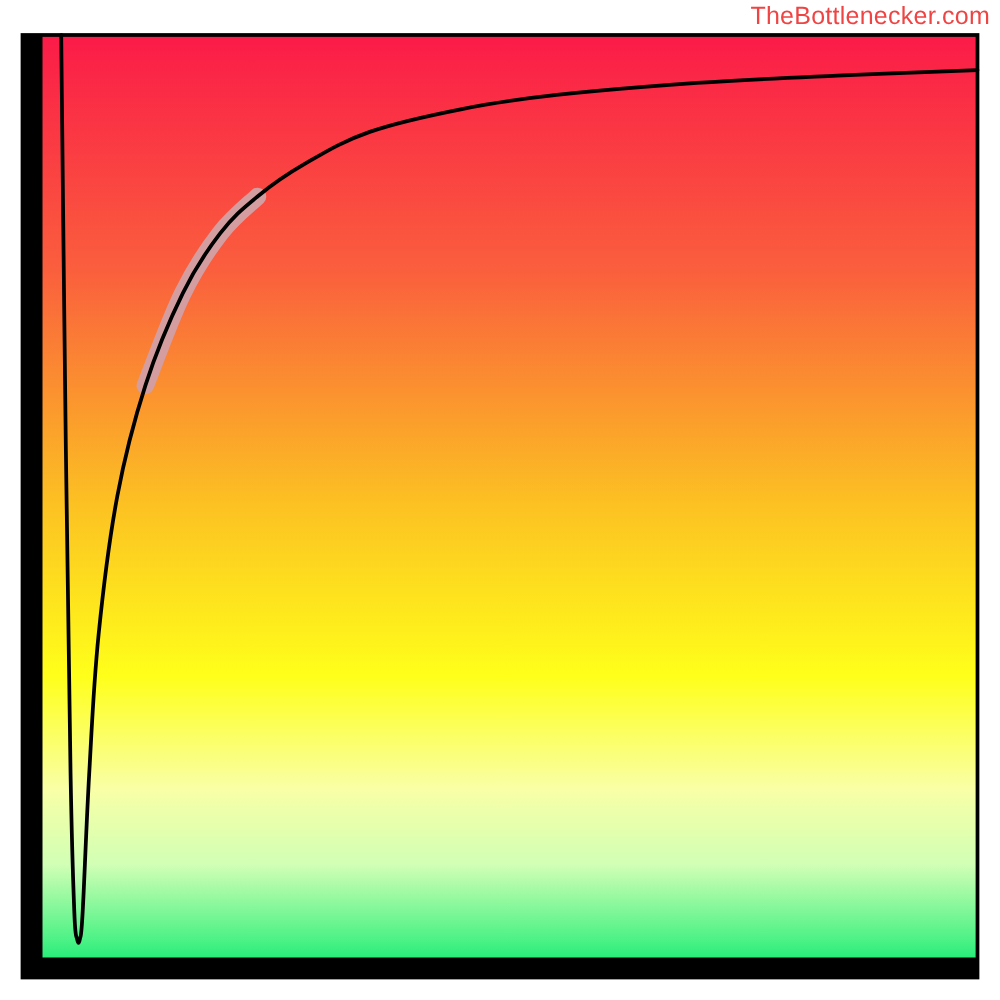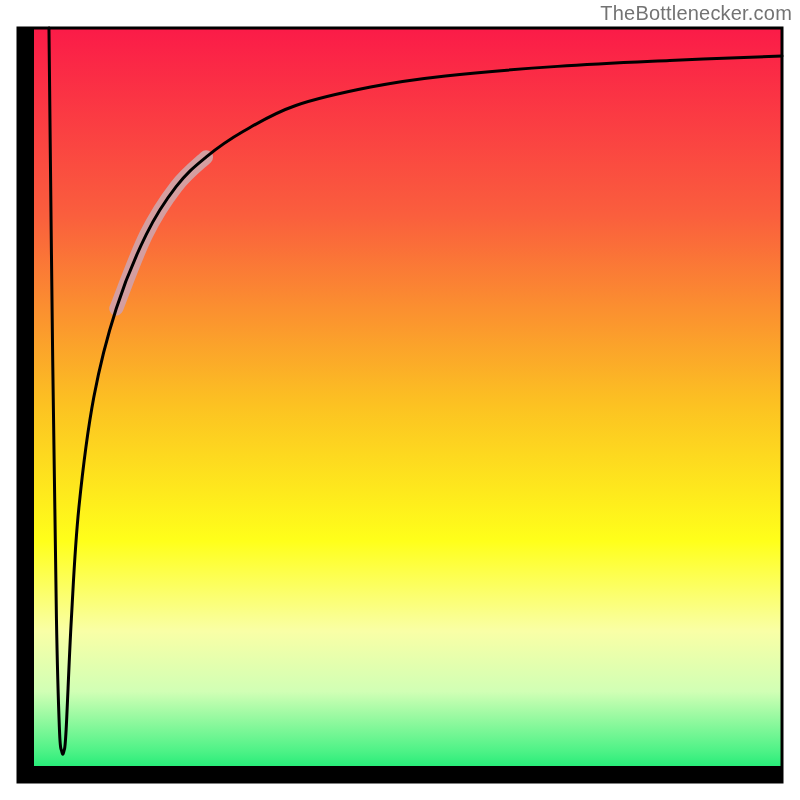--- a/index.html
+++ b/index.html
@@ -9,21 +9,21 @@
     background: #ffffff;
     font-family: Arial, Helvetica, sans-serif;
     position: relative;
     overflow: hidden;
   }
   .attribution {
     position: absolute;
     top: 2px;
     right: 8px;
     font-size: 20px;
-    color: #737373;
+    color: #ef4444;
     letter-spacing: 0.2px;
     z-index: 10;
   }
   .chart-wrap {
     position: absolute;
     left: 0;
     top: 0;
     width: 800px;
     height: 800px;
   }

